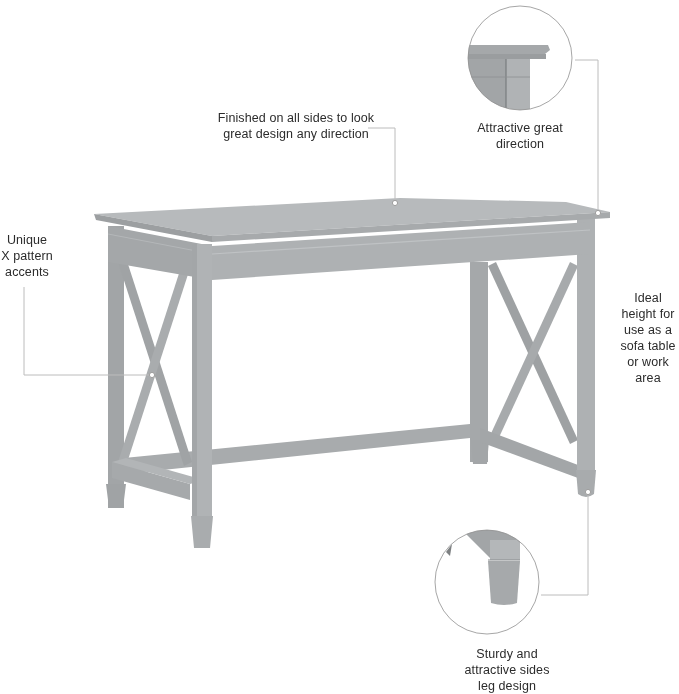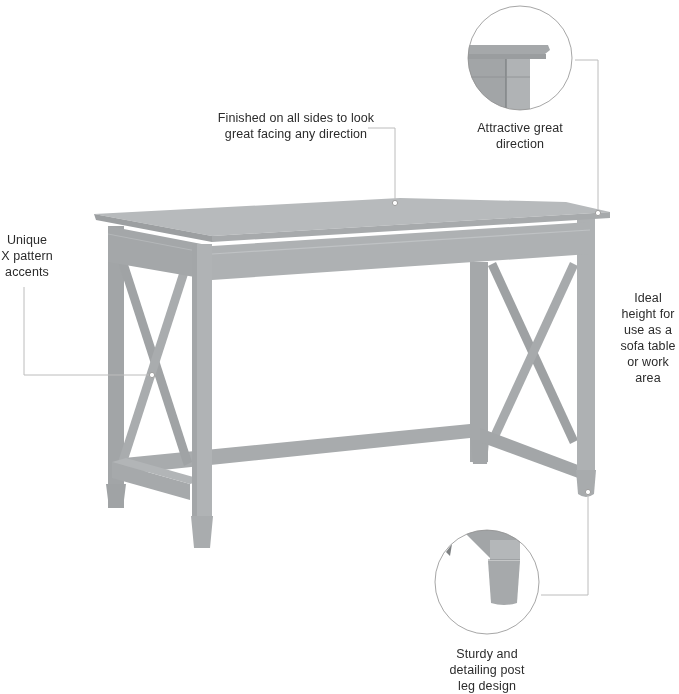--- a/index.html
+++ b/index.html
@@ -112,21 +112,21 @@
         <line x1="488" y1="560" x2="520" y2="560" stroke="#8a8d8f" stroke-width="1"></line>
         <path d="M488 561 h32 l-3 42 q-13 4 -26 0 z" fill="#a6a9ab"></path>
         <polygon points="446,552 452,544 450,556" fill="#7d8082"></polygon>
       </g>
       <circle cx="487" cy="582" r="52" fill="none" stroke="#8f8f8f" stroke-width="0.8"></circle>
     </g>
   </svg>
 
   <div class="callout-text" style="left:196px; top:110px; width:200px;">
     <span>Finished on all sides to look</span>
-    <span>great facing any direction</span>
+    <span>great design any direction</span>
   </div>
 
   <div class="callout-text" style="left:460px; top:120px; width:120px;">
     <span>Attractive great</span>
     <span>direction</span>
   </div>
 
   <div class="callout-text" style="left:-4px; top:232px; width:62px;">
     <span>Unique</span>
     <span>X pattern</span>
@@ -135,19 +135,19 @@
 
   <div class="callout-text" style="left:612px; top:290px; width:72px;">
     <span>Ideal</span>
     <span>height for</span>
     <span>use as a</span>
     <span>sofa table</span>
     <span>or work</span>
     <span>area</span>
   </div>
 
-  <div class="callout-text" style="left:432px; top:646px; width:110px;">
+  <div class="callout-text" style="left:452px; top:646px; width:110px;">
     <span>Sturdy and</span>
-    <span>detailing post</span>
+    <span>attractive sides</span>
     <span>leg design</span>
   </div>
 
 </div>
 
 </body></html>

